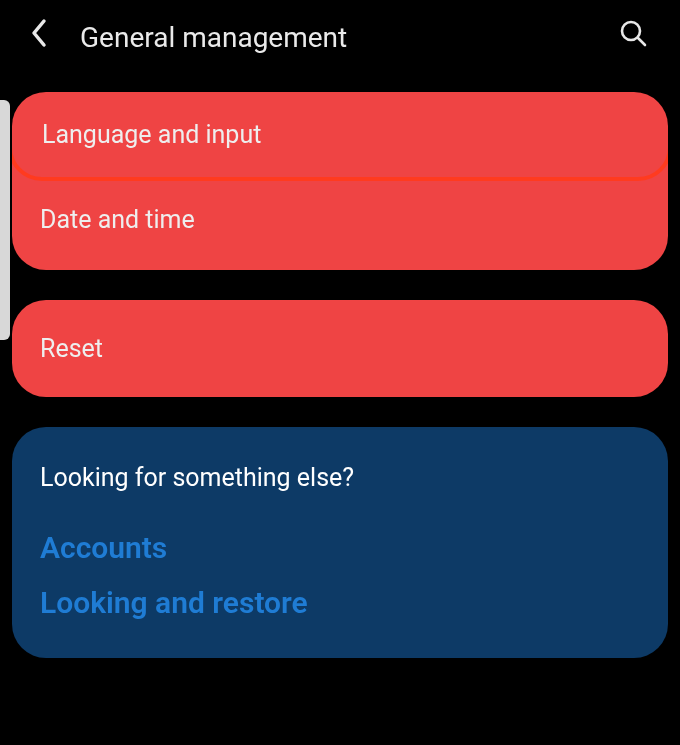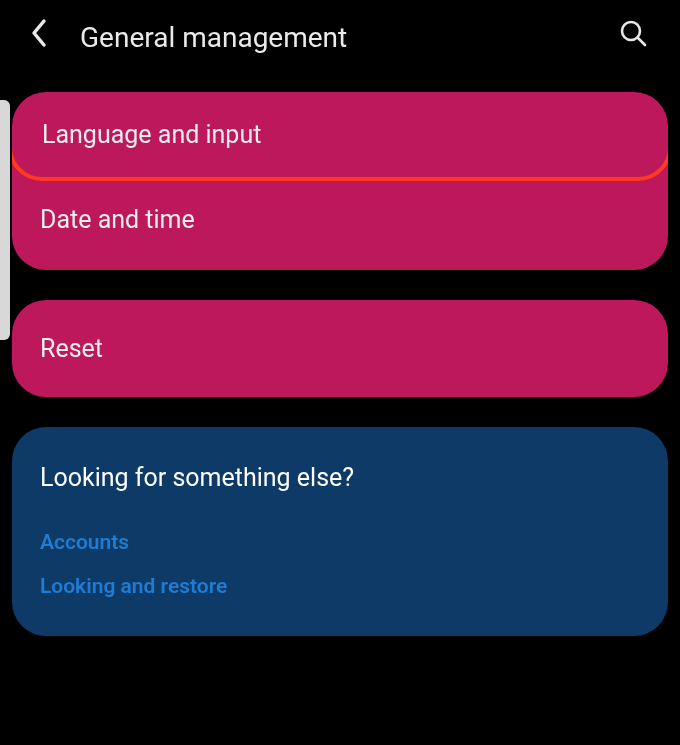--- a/index.html
+++ b/index.html
@@ -48,21 +48,21 @@
       top: 100px;
       width: 10px;
       height: 240px;
       background: #d8d8d8;
       border-radius: 0 6px 6px 0;
     }
     .content {
       padding: 30px 12px 0 12px;
     }
     .card {
-      background: #be185d;
+      background: #ef4444;
       border-radius: 34px;
       overflow: hidden;
       margin-bottom: 30px;
     }
     .card-single {
       padding: 0;
     }
     .item {
       padding: 24px 28px;
       font-size: 25px;
@@ -89,21 +89,21 @@
       border-radius: 34px;
       padding: 36px 28px 28px 28px;
       margin-top: 30px;
     }
     .tip-heading {
       font-size: 25px;
       color: #ffffff;
       margin-bottom: 28px;
     }
     .tip-link {
-      font-size: 21px;
+      font-size: 30px;
       font-weight: 600;
       color: #1f7cd4;
       cursor: pointer;
       padding: 10px 0;
     }
   </style>
 </head>
 <body>
 
 <div class="header">

